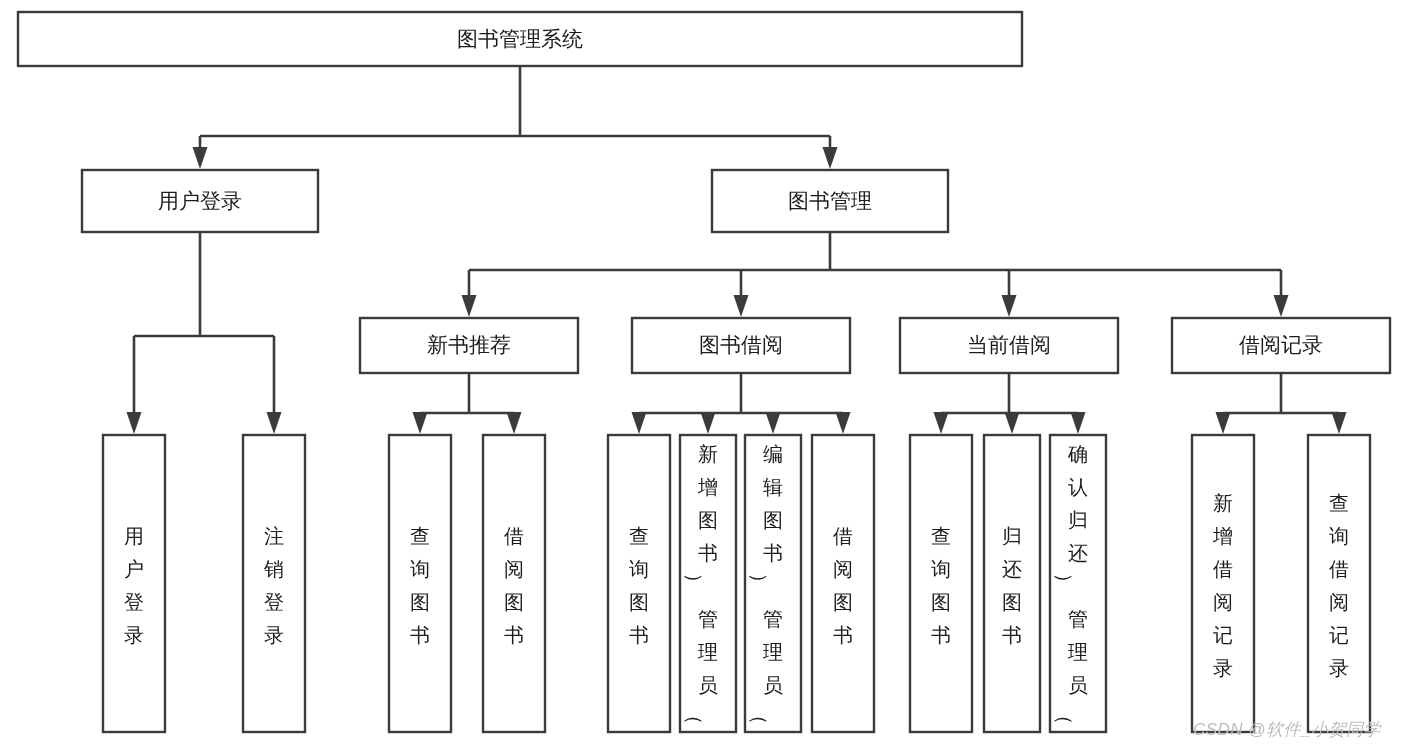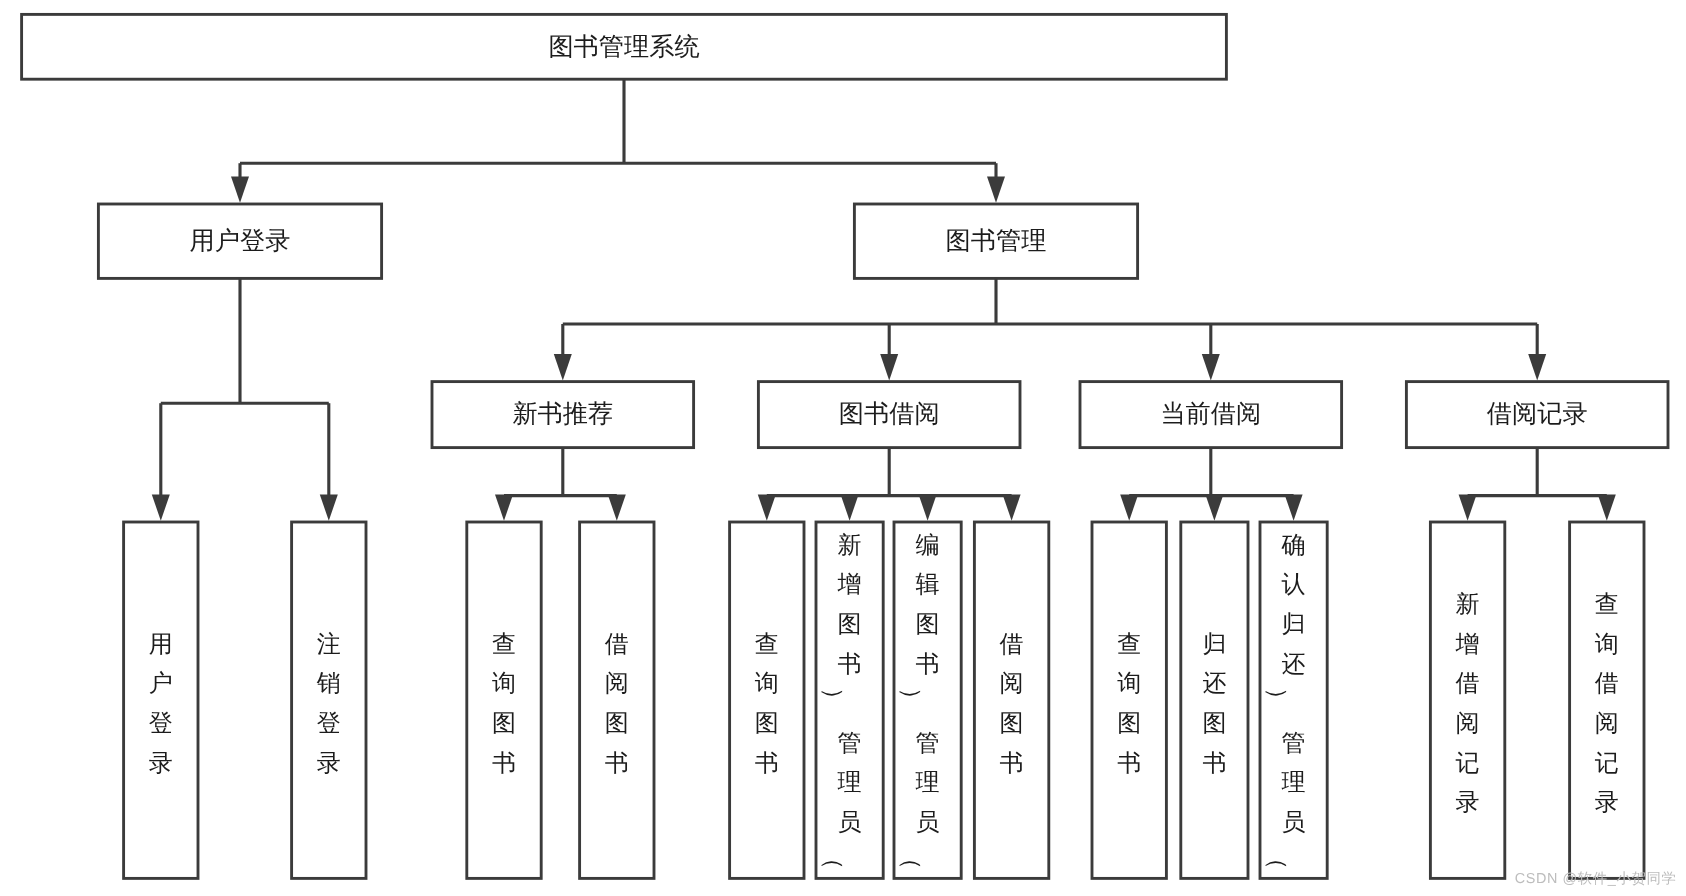--- a/index.html
+++ b/index.html
@@ -49,28 +49,29 @@
     dominant-baseline: middle;
   }
   .node-label-v {
     font-family: "Liberation Sans", "DejaVu Sans", sans-serif;
     font-size: 20px;
     fill: #1c1c1c;
     text-anchor: middle;
   }
   .watermark {
     position: absolute;
-    right: 8px;
+    right: 24px;
     bottom: 6px;
     font-family: "Liberation Sans", "DejaVu Sans", sans-serif;
-    font-size: 12px;
+    font-size: 17px;
     color: #bdbdbd;
     letter-spacing: 0.5px;
     white-space: nowrap;
     user-select: none;
+    font-style: italic;
   }
 </style>
 </head>
 <body>
 
 <div id="diagram-root">
   <svg id="flow" viewBox="0 0 1405 747" xmlns="http://www.w3.org/2000/svg">
     <g id="connectors-layer">
         <path d="M 520 66 L 520 136" class="connector"></path>
         <path d="M 200 136 L 830 136" class="connector"></path>

